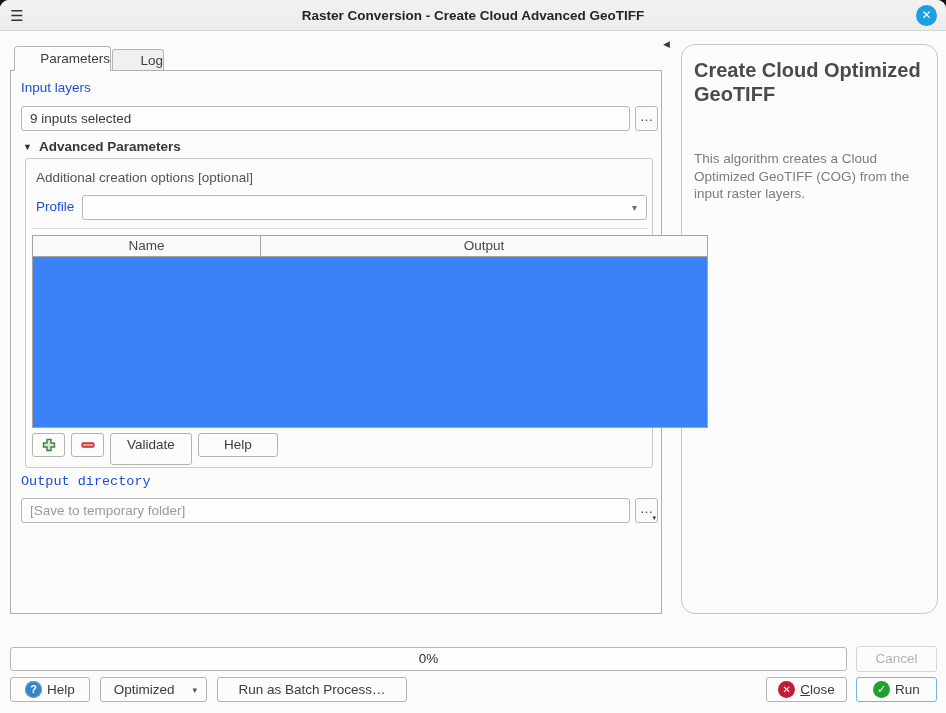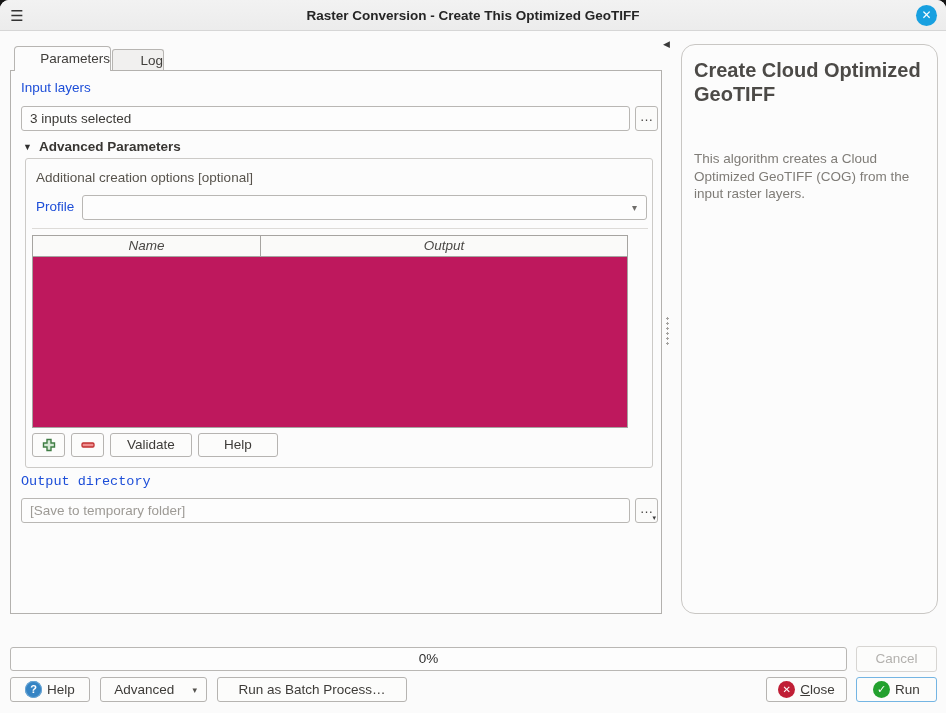--- a/index.html
+++ b/index.html
@@ -45,32 +45,32 @@
   .adv-header b { font-size:13.5px; color:#383633; }
 
   .group-frame { position:absolute; left:14px; top:87px; width:628px; height:310px;
                  border:1px solid #cccac7; border-radius:3px; }
   .group-label { position:absolute; left:10px; top:11px; color:#57534c; }
   .combo { position:absolute; left:56px; top:36px; width:565px; height:25px; background:#fdfdfd;
            border:1px solid #b9b7b4; border-radius:3px; cursor:pointer; }
   .combo .arrow { position:absolute; right:9px; top:6px; font-size:10px; color:#6f6d6a; }
   .separator { position:absolute; left:6px; top:69px; width:616px; height:1px; background:#dddbd8; }
 
-  .opt-table { position:absolute; left:6px; top:76px; width:596px; height:193px;
-               border:1px solid #a6a4a1; background:#be185d;font-style:italic; }
+  .opt-table { position:absolute; left:6px; top:76px; width:676px; height:193px;
+               border:1px solid #a6a4a1; background:#3b82f6; }
   .opt-thead { display:flex; height:21px; background:#fafaf9; border-bottom:1px solid #a6a4a1; }
   .th { line-height:20px; text-align:center; color:#4a4846; font-size:13.5px; cursor:pointer; }
   .th-name { width:228px; border-right:1px solid #a6a4a1; }
   .th-value { flex:1; }
 
   .btn { background:#fcfcfb; border:1px solid #b6b4b1; border-radius:3px; color:#3d3b38;
          text-align:center; cursor:pointer; font-size:13.5px; }
   .mini-btn { position:absolute; top:274px; width:33px; height:24px; display:flex;
               align-items:center; justify-content:center; }
-  .validate-btn { position:absolute; left:84px; top:274px; width:82px; height:24px; line-height:22px;text-align:center; }
+  .validate-btn { position:absolute; left:84px; top:274px; width:82px; height:32px; line-height:22px;text-align:center; }
   .help2-btn { position:absolute; left:172px; top:274px; width:80px; height:24px; line-height:22px; }
 
   
   .splitter-arrow { position:absolute; left:663px; top:39px; font-size:9px; color:#3a3a3a; cursor:pointer; }
   .splitter-dots { position:absolute; left:666px; top:316px; width:3px; height:30px; cursor:col-resize;
                    background-image:radial-gradient(circle,#a5a3a0 1px,transparent 1.3px);
                    background-size:3px 5px; }
 
   
   .help-panel { position:absolute; left:681px; top:44px; width:257px; height:570px;
@@ -103,31 +103,31 @@
   .mnemonic { display:inline-block; }
   .mnemonic::first-letter { text-decoration:underline; }
 </style>
 </head>
 <body>
 
 <div class="window">
 
   <div class="titlebar">
     <div class="menu-btn">☰</div>
-    <div class="win-title">Raster Conversion - Create This Optimized GeoTIFF</div>
+    <div class="win-title">Raster Conversion - Create Cloud Advanced GeoTIFF</div>
     <div class="tb-close">✕</div>
   </div>
 
   <div class="tab tab-parameters">Parameters</div>
   <div class="tab tab-log">Log</div>
 
   <div class="pane">
 
     <div class="lbl" style="left:10px; top:9px;">Input layers</div>
-    <div class="field" style="left:10px; top:35px; width:609px;">3 inputs selected</div>
+    <div class="field" style="left:10px; top:35px; width:609px;">9 inputs selected</div>
     <div class="browse-btn" style="left:624px; top:35px;">…</div>
 
     <div class="adv-header">
       <span class="tri">▼</span>
       <b>Advanced Parameters</b>
     </div>
 
     <div class="group-frame">
       <div class="group-label">Additional creation options [optional]</div>
 
@@ -178,21 +178,21 @@
 
   <div class="progress-bar">0%</div>
   <div class="btn cancel-btn">Cancel</div>
 
   <div class="btn foot-btn help-btn">
     <span class="circle-ico ico-help">?</span>
     <span>Help</span>
   </div>
 
   <div class="btn foot-btn advanced-btn">
-    <span class="albl">Advanced</span>
+    <span class="albl">Optimized</span>
     <span class="arrow">▾</span>
   </div>
 
   <div class="btn foot-btn batch-btn">
     <span>Run as Batch Process…</span>
   </div>
 
   <div class="btn foot-btn close-btn">
     <span class="circle-ico ico-close">✕</span>
     <span class="mnemonic">Close</span>

